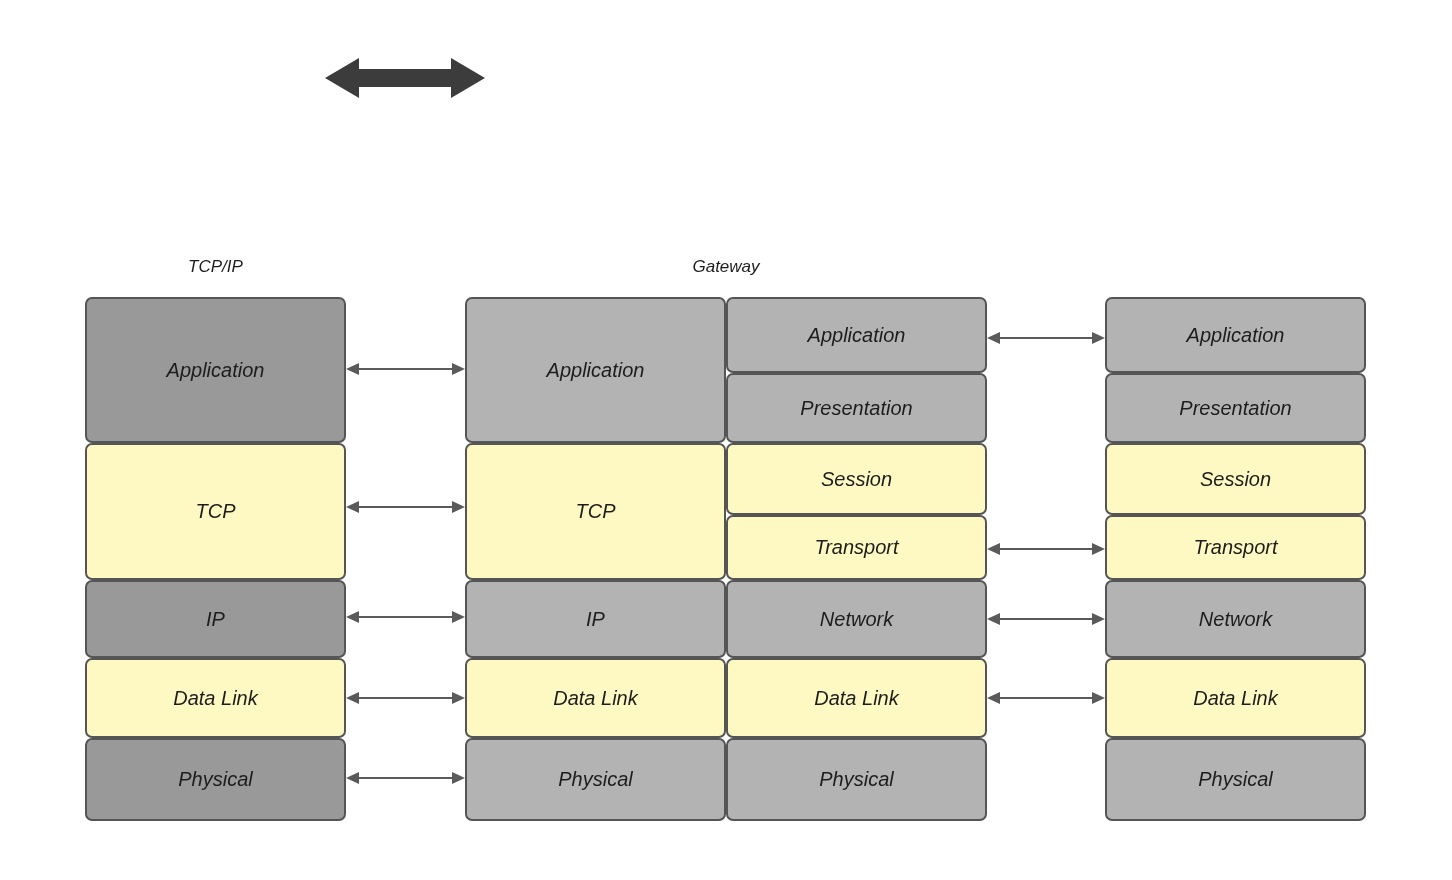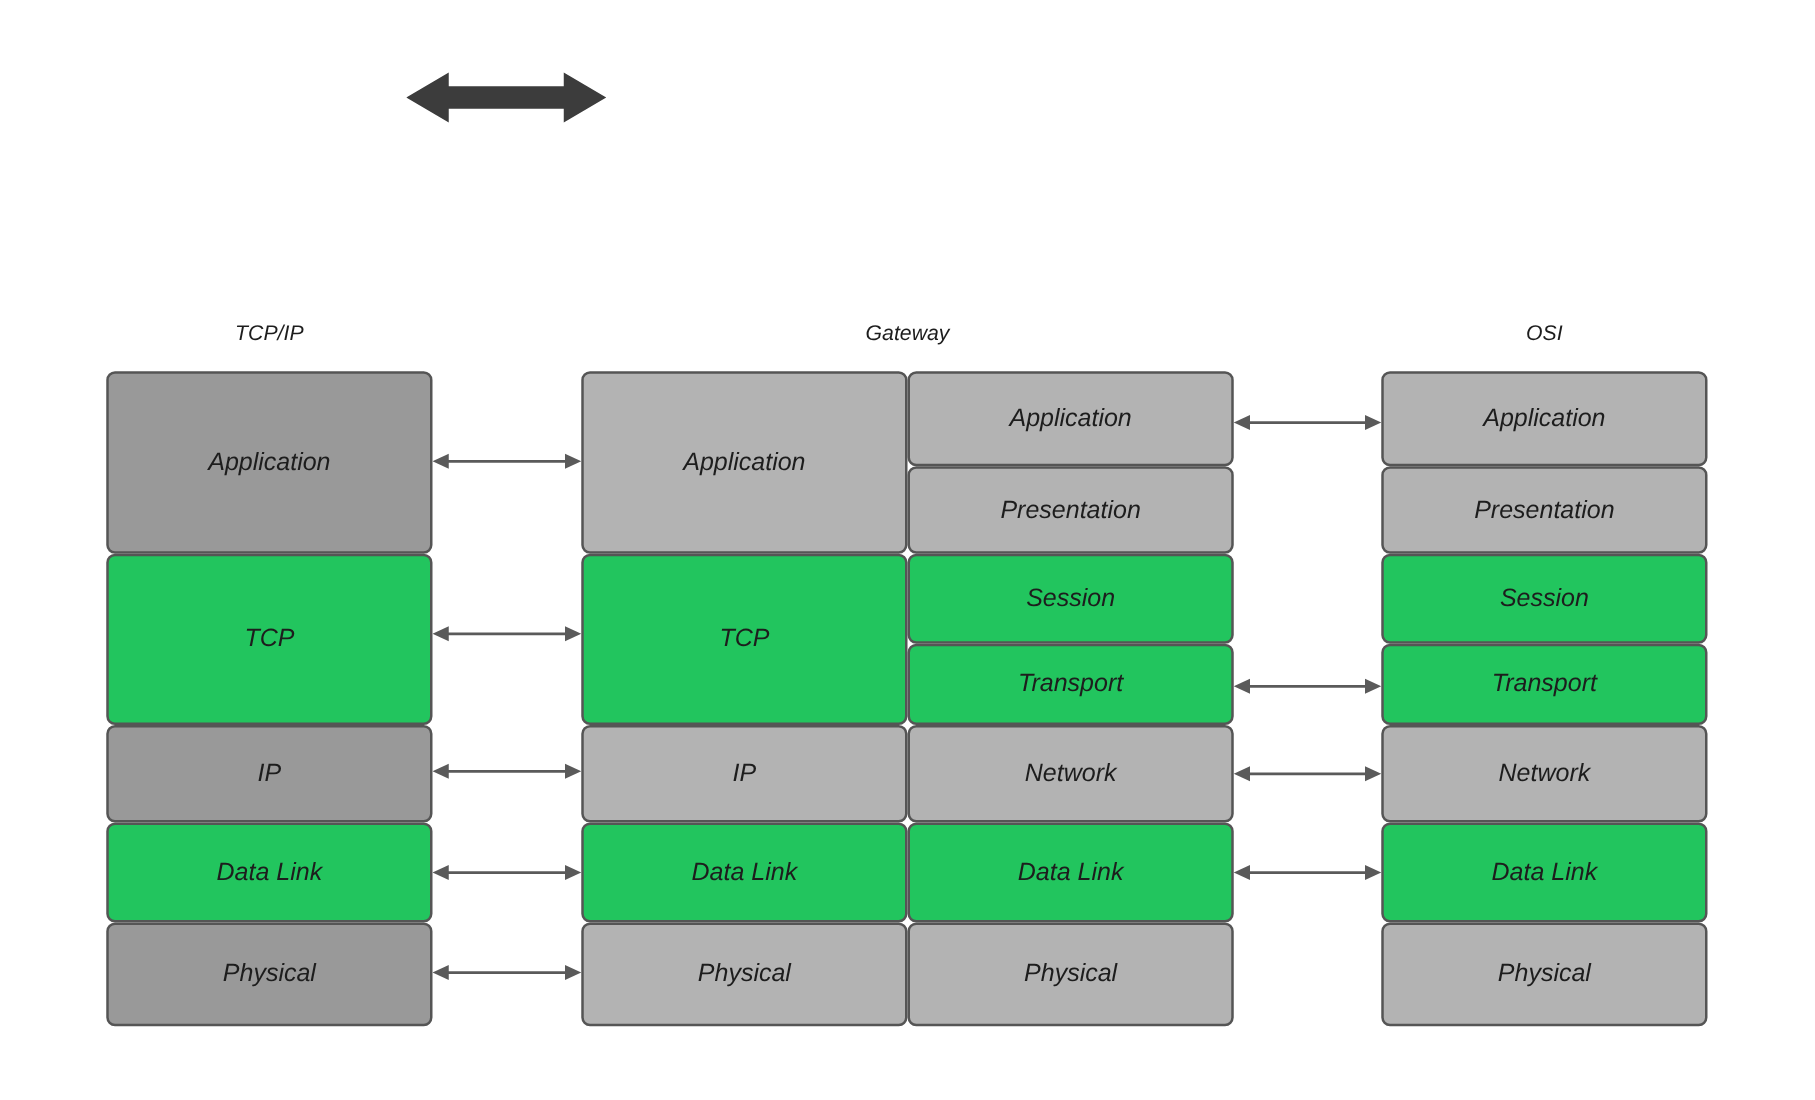--- a/index.html
+++ b/index.html
@@ -49,21 +49,21 @@
     border: 2px solid #555555;
     border-radius: 7px;
     display: flex;
     align-items: center;
     justify-content: center;
     font-size: 20px;
     color: #1d1d1d;
     text-align: center;
     line-height: 19px;
   }
-  .fill-white { background: #22c55e; }
+  .fill-white { background: #fef9c3; }
   .fill-gray  { background: #b3b3b3; }
   .fill-dark  { background: #999999; }
 
   
   .conn {
     position: absolute;
     height: 18px;
   }
 </style>
 </head>
@@ -72,21 +72,20 @@
 <div id="stage">
 
   <div class="block-arrow">
     <svg width="160" height="48" viewBox="0 0 160 48">
       <polygon points="0,24 34,4 34,15 126,15 126,4 160,24 126,44 126,33 34,33 34,44" fill="#3c3c3c"></polygon>
     </svg>
   </div>
 
   <div class="col-caption cap-tcpip">TCP/IP</div>
   <div class="col-caption cap-gateway">Gateway</div>
-  <div class="col-caption cap-osi">OSI</div>
 
   <div class="cell fill-dark" style="left:85px;  top:297px; width:261px; height:146px;">Application</div>
   <div class="cell fill-white" style="left:85px;  top:443px; width:261px; height:137px;">TCP</div>
   <div class="cell fill-dark" style="left:85px;  top:580px; width:261px; height:78px;">IP</div>
   <div class="cell fill-white" style="left:85px;  top:658px; width:261px; height:80px;">Data Link</div>
   <div class="cell fill-dark" style="left:85px;  top:738px; width:261px; height:83px;">Physical</div>
 
   <div class="cell fill-gray" style="left:465px; top:297px; width:261px; height:146px;">Application</div>
   <div class="cell fill-white" style="left:465px; top:443px; width:261px; height:137px;">TCP</div>
   <div class="cell fill-gray" style="left:465px; top:580px; width:261px; height:78px;">IP</div>

